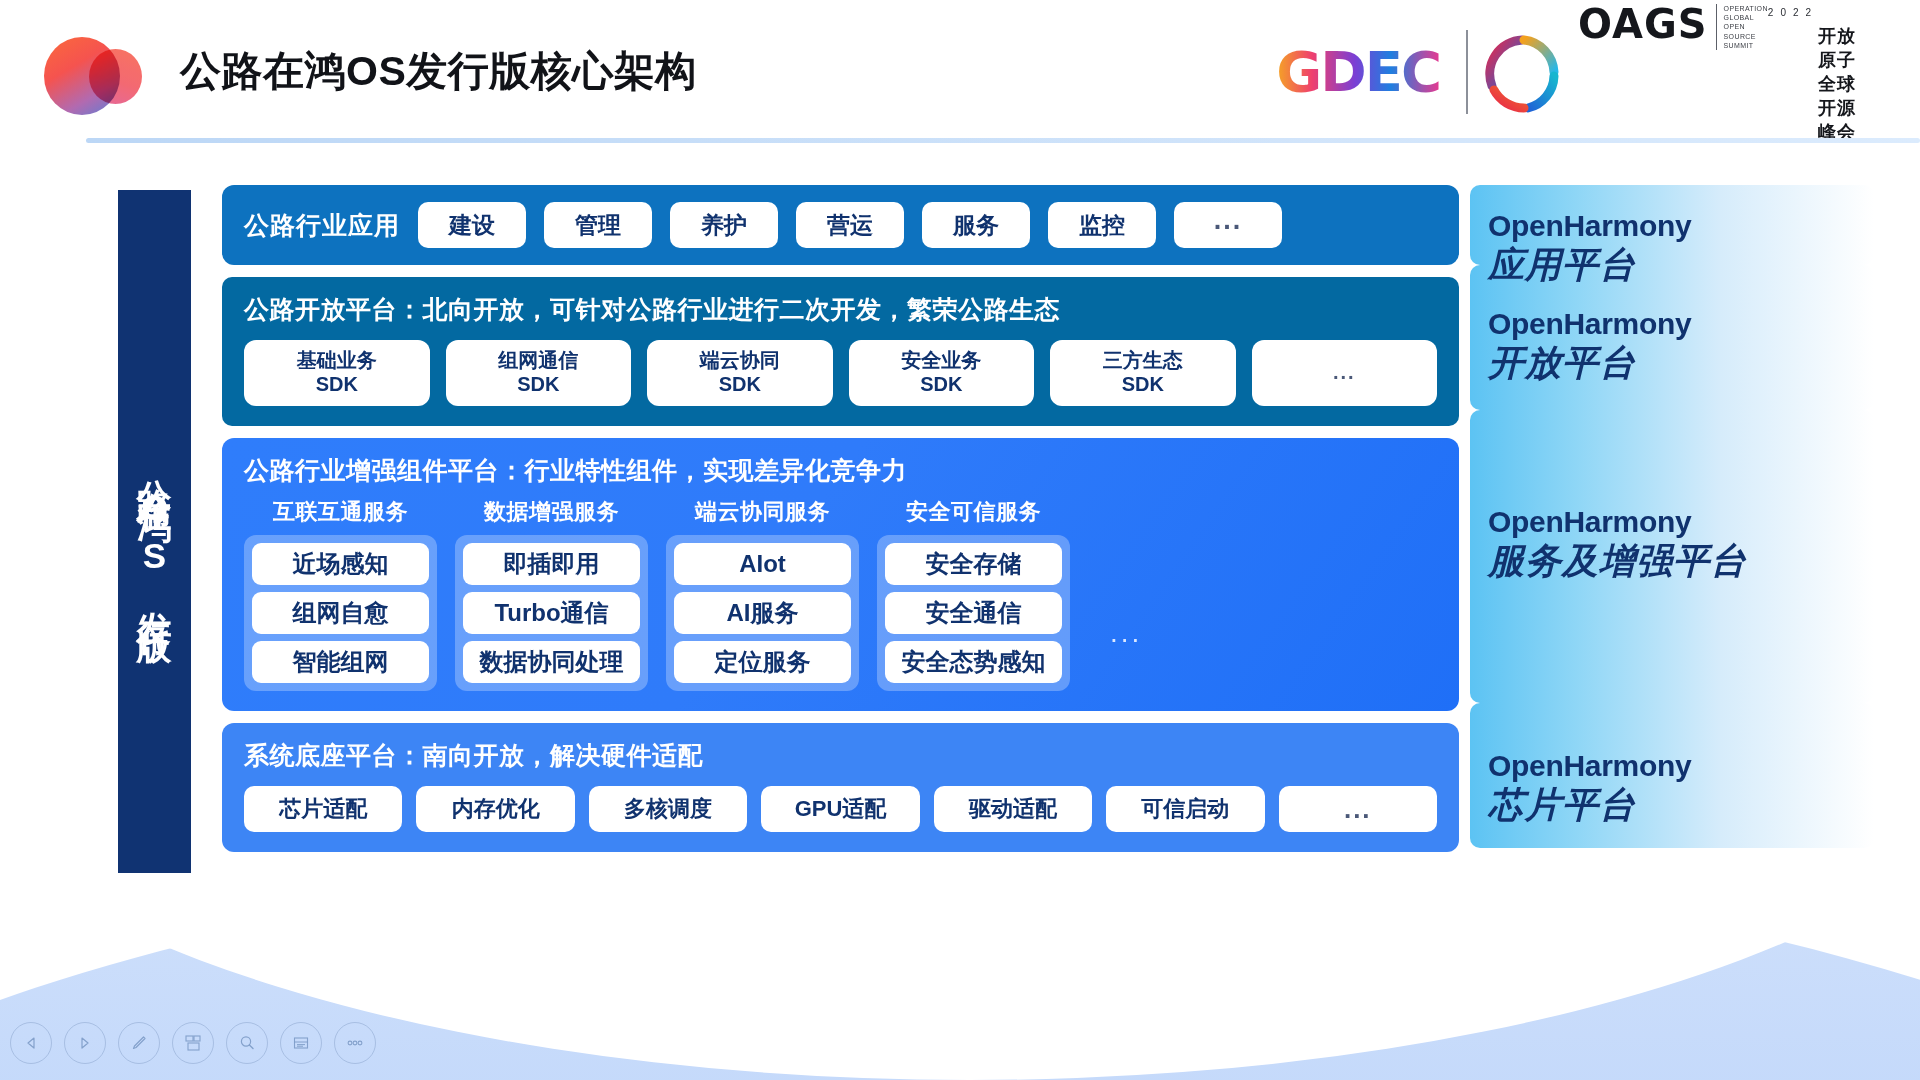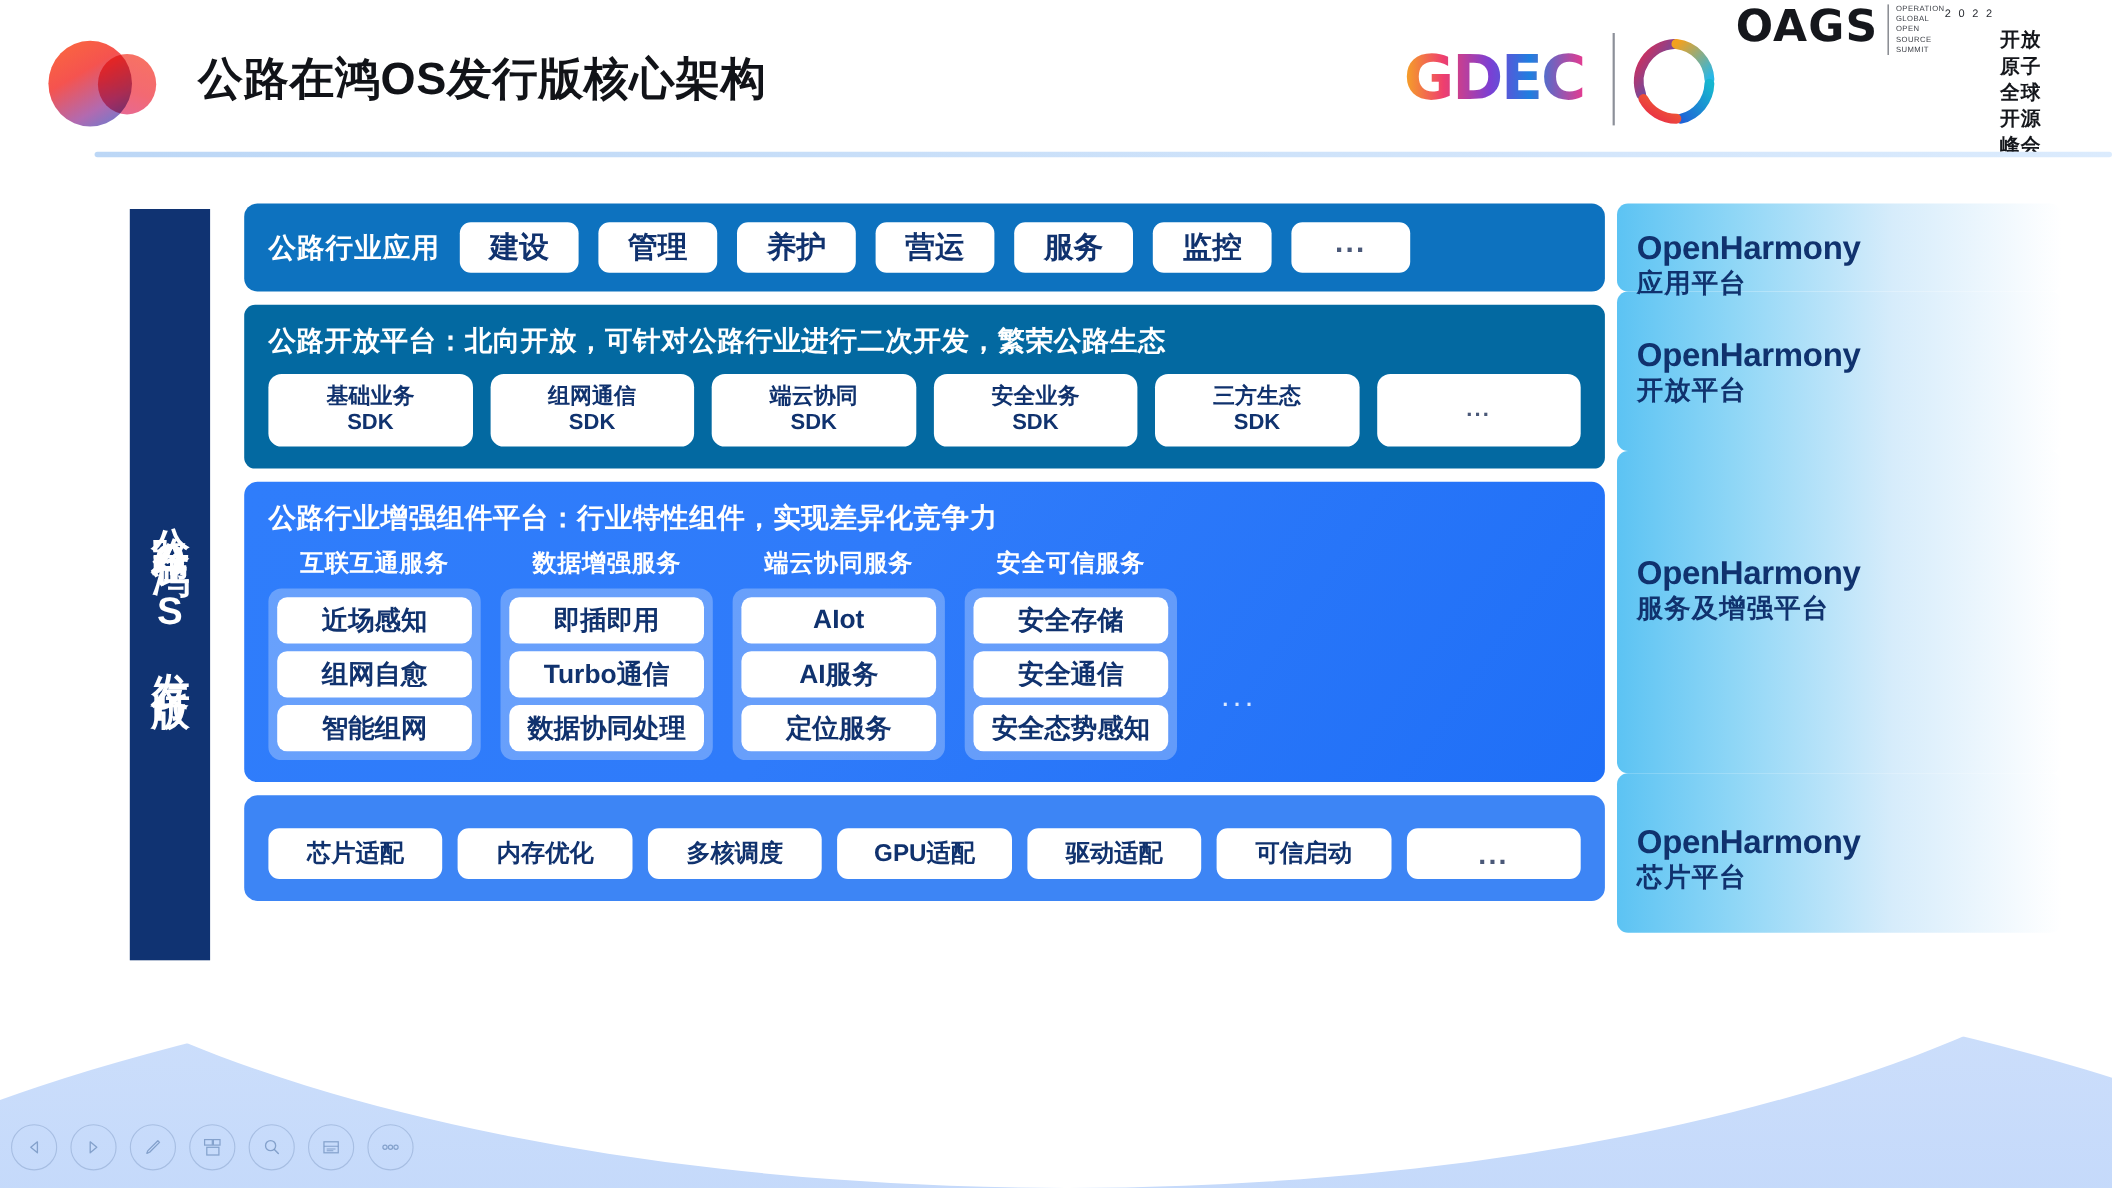--- a/index.html
+++ b/index.html
@@ -224,21 +224,21 @@
   }
   .chip {
     background: #ffffff;
     border-radius: 10px;
     height: 46px;
     min-width: 108px;
     padding: 0 16px;
     display: flex;
     align-items: center;
     justify-content: center;
-    font-size: 27px;
+    font-size: 23px;
     font-weight: 700;
     color: #10326e;
     white-space: nowrap;
   }
   .chip.dots { font-size: 27px; letter-spacing: 2px; color: #4a5878; padding-bottom: 10px; }
 
   
   .band-open {
     background: #0369a1;
     padding: 16px 22px 20px;
@@ -361,21 +361,21 @@
   }
   .rpanel {
     border-radius: 10px;
     background: linear-gradient(90deg, #5cc3f3 0%, #8ed6f6 26%, #d6ecfb 62%, #ffffff 100%);
     padding: 24px 0 0 18px;
     color: #10326e;
     font-weight: 700;
     line-height: 1.16;
   }
   .rpanel .rl1 { font-size: 30px; letter-spacing: -.3px; }
-  .rpanel .rl2 { font-size: 24px; letter-spacing: 1px; }
+  .rpanel .rl2 { font-size: 36px; letter-spacing: 1px; font-style: italic; }
 
   
   .toolbar {
     position: absolute;
     left: 10px; bottom: 16px;
     display: flex;
     gap: 12px;
     z-index: 6;
   }
   .tb-btn {
@@ -542,20 +542,21 @@
             <div class="item">安全通信</div>
             <div class="item">安全态势感知</div>
           </div>
         </div>
 
         <div class="col-dots">...</div>
       </div>
     </div>
 
     <div class="band band-base">
+      <div class="band-title">系统底座平台：南向开放，解决硬件适配</div>
       <div class="base-row">
         <div class="base-chip">芯片适配</div>
         <div class="base-chip">内存优化</div>
         <div class="base-chip">多核调度</div>
         <div class="base-chip">GPU适配</div>
         <div class="base-chip">驱动适配</div>
         <div class="base-chip">可信启动</div>
         <div class="base-chip dots">...</div>
       </div>
     </div>

